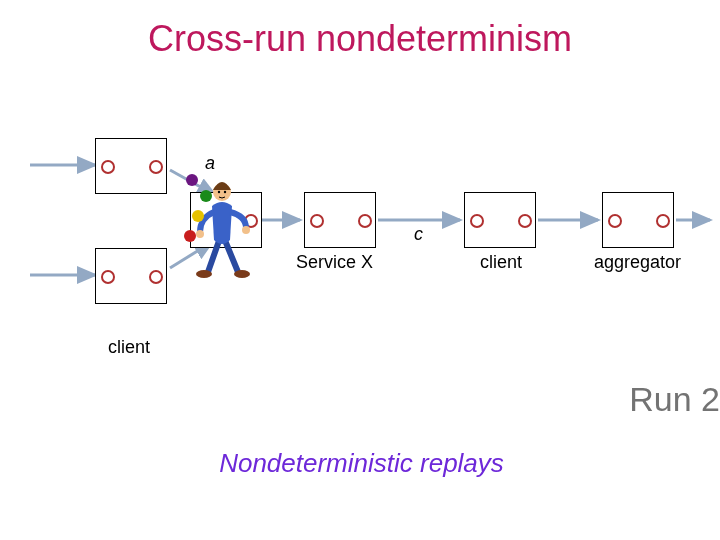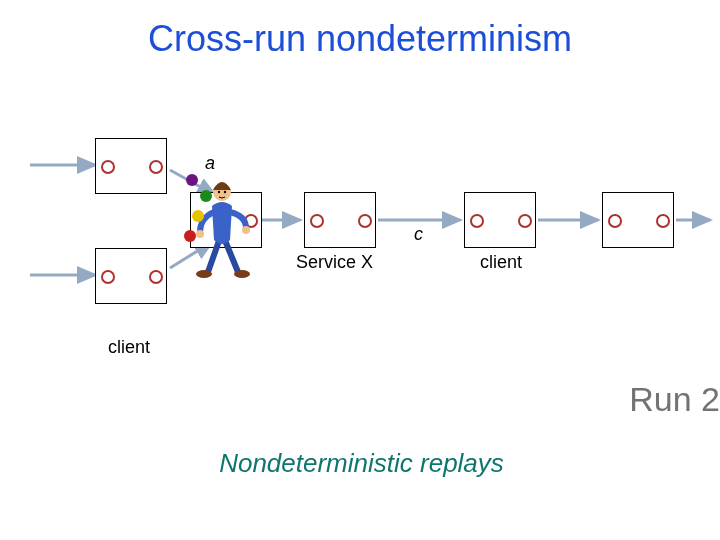--- a/index.html
+++ b/index.html
@@ -1,23 +1,23 @@
 <!DOCTYPE html>
 <html><head>
 <meta charset="utf-8">
 <style>
   html,body{margin:0;padding:0;width:720px;height:540px;background:#fff;font-family:Arial,Helvetica,sans-serif;}
   .stage{position:relative;width:720px;height:540px;}
-  .title{position:absolute;left:0;right:0;top:18px;text-align:center;font-size:36px;color:#1d4ed8;}
+  .title{position:absolute;left:0;right:0;top:18px;text-align:center;font-size:36px;color:#be185d;}
   .box{position:absolute;width:70px;height:54px;border:1.5px solid #000;background:#fff;}
   .port{position:absolute;width:10px;height:10px;border:2px solid #b03030;border-radius:50%;background:#fff;}
   .lbl{position:absolute;font-size:18px;color:#000;}
   .lbl-i{position:absolute;font-size:18px;font-style:italic;color:#000;}
   .run{position:absolute;left:0;right:0;top:380px;text-align:right;font-size:34px;color:#737373;}
-  .foot{position:absolute;left:3px;right:0;top:448px;text-align:center;font-size:26px;font-style:italic;color:#0f766e;}
+  .foot{position:absolute;left:3px;right:0;top:448px;text-align:center;font-size:26px;font-style:italic;color:#6d28d9;}
   svg.arrows{position:absolute;left:0;top:0;width:720px;height:540px;pointer-events:none;}
   
   .jug{position:absolute;left:190px;top:168px;width:70px;height:110px;}
   .ball{position:absolute;width:12px;height:12px;border-radius:50%;}
 </style>
 </head>
 <body>
 
 <div class="stage">
 
@@ -101,17 +101,18 @@
   <div class="box" style="left:464px;top:192px;">
     <div class="port" style="left:5px;top:21px;"></div>
     <div class="port" style="left:53px;top:21px;"></div>
   </div>
   <div class="lbl" style="left:480px;top:252px;">client</div>
 
   <div class="box" style="left:602px;top:192px;">
     <div class="port" style="left:5px;top:21px;"></div>
     <div class="port" style="left:53px;top:21px;"></div>
   </div>
+  <div class="lbl" style="left:594px;top:252px;">aggregator</div>
 
   <div class="run">Run 2</div>
   <div class="foot">Nondeterministic replays</div>
 
 </div>
 
 </body></html>

